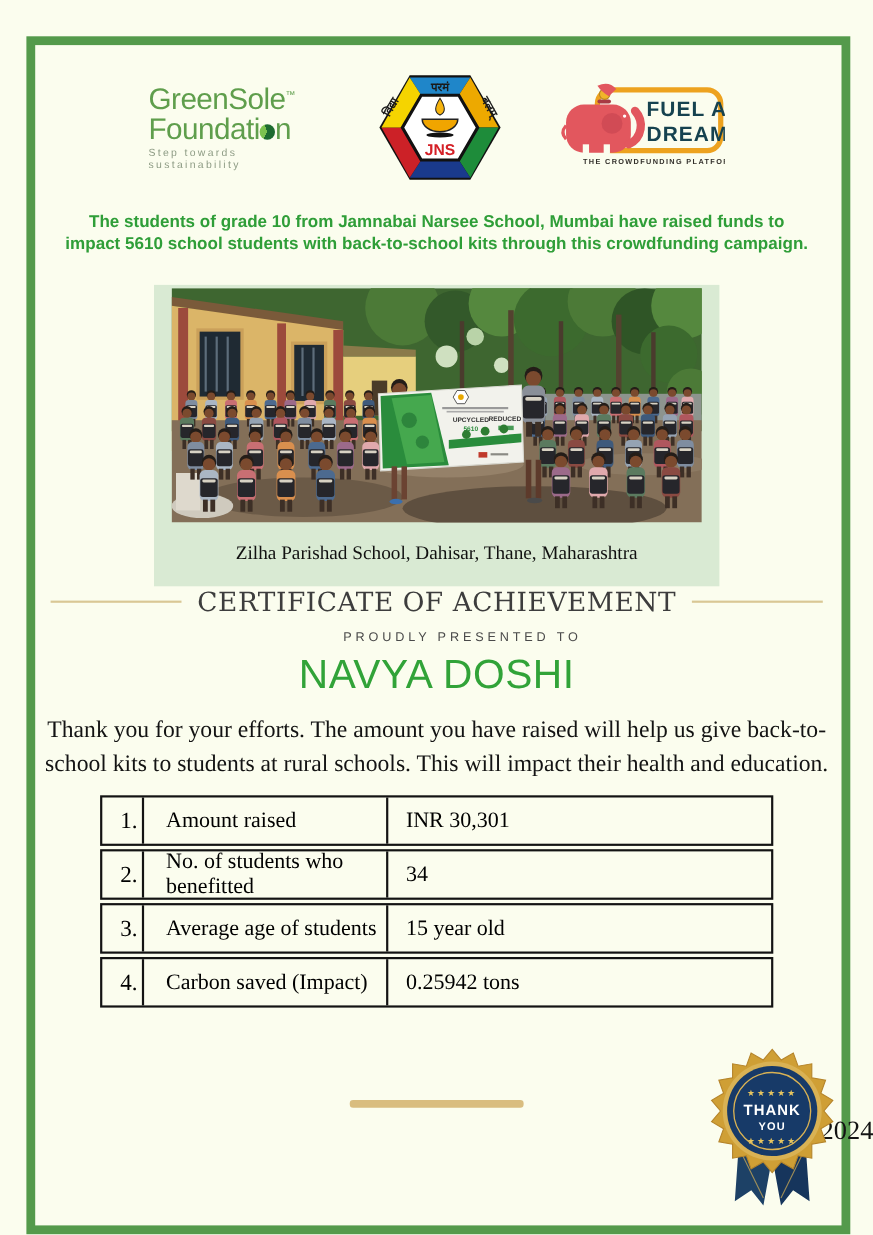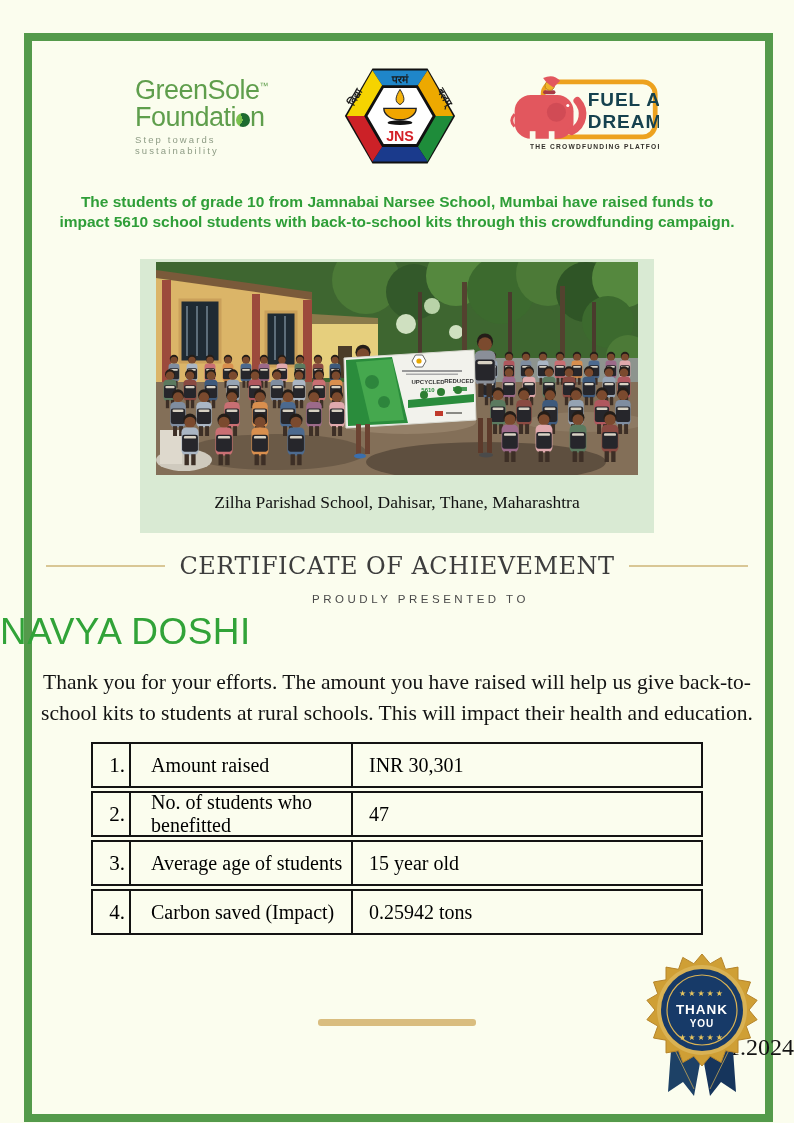--- a/index.html
+++ b/index.html
@@ -28,27 +28,27 @@
 
   
   .photo-card { width:514px; margin:27px auto 0; background:#d9ead3;
                 padding:3px 16px 0; }
   .photo-svg { display:block; width:482px; height:213px; }
   .photo-caption { font-family:"Liberation Serif", serif; font-size:17.5px;
                    color:#111; text-align:center; padding:17px 0 20px; }
 
   
   .title-row { display:flex; align-items:center; justify-content:center;
-               gap:14px; margin-top:19px; }
+               gap:14px; }
   .rule { width:119px; height:2px; background:#d9c795; }
   .cert-title { font-family:"DejaVu Serif", serif; font-weight:400;
                 font-size:24px; letter-spacing:0.5px; color:#3d3d3d; }
   .presented { margin-top:13px; text-align:center; font-size:11.5px;
                letter-spacing:3.5px; color:#4a4a4a;padding-left:47px; }
-  .recipient { margin-top:6px; text-align:left; font-size:37px;
+  .recipient { margin-top:6px; text-align:center; font-size:37px;
                letter-spacing:0.5px; color:#31a338; font-weight:normal; }
   .message { width:736px; margin:14px auto 0; text-align:center;
              font-family:"Liberation Serif", serif; font-size:21.5px;
              line-height:1.42; color:#131313; }
 
   
   .impact { width:612px; margin:14px auto 0; font-family:"Liberation Serif", serif; }
   .t-row { display:flex; border:2px solid #131313; height:46px; margin-bottom:3px;
            background:#fbfdee; }
   .t-num { width:38px; border-right:2px solid #131313; display:flex;
@@ -755,21 +755,21 @@
 
     <div class="impact">
       <div class="t-row">
         <div class="t-num">1.</div>
         <div class="t-label">Amount raised</div>
         <div class="t-value">INR 30,301</div>
       </div>
       <div class="t-row">
         <div class="t-num">2.</div>
         <div class="t-label">No. of students who benefitted</div>
-        <div class="t-value">47</div>
+        <div class="t-value">34</div>
       </div>
       <div class="t-row">
         <div class="t-num">3.</div>
         <div class="t-label">Average age of students</div>
         <div class="t-value">15 year old</div>
       </div>
       <div class="t-row">
         <div class="t-num">4.</div>
         <div class="t-label">Carbon saved (Impact)</div>
         <div class="t-value">0.25942  tons</div>

